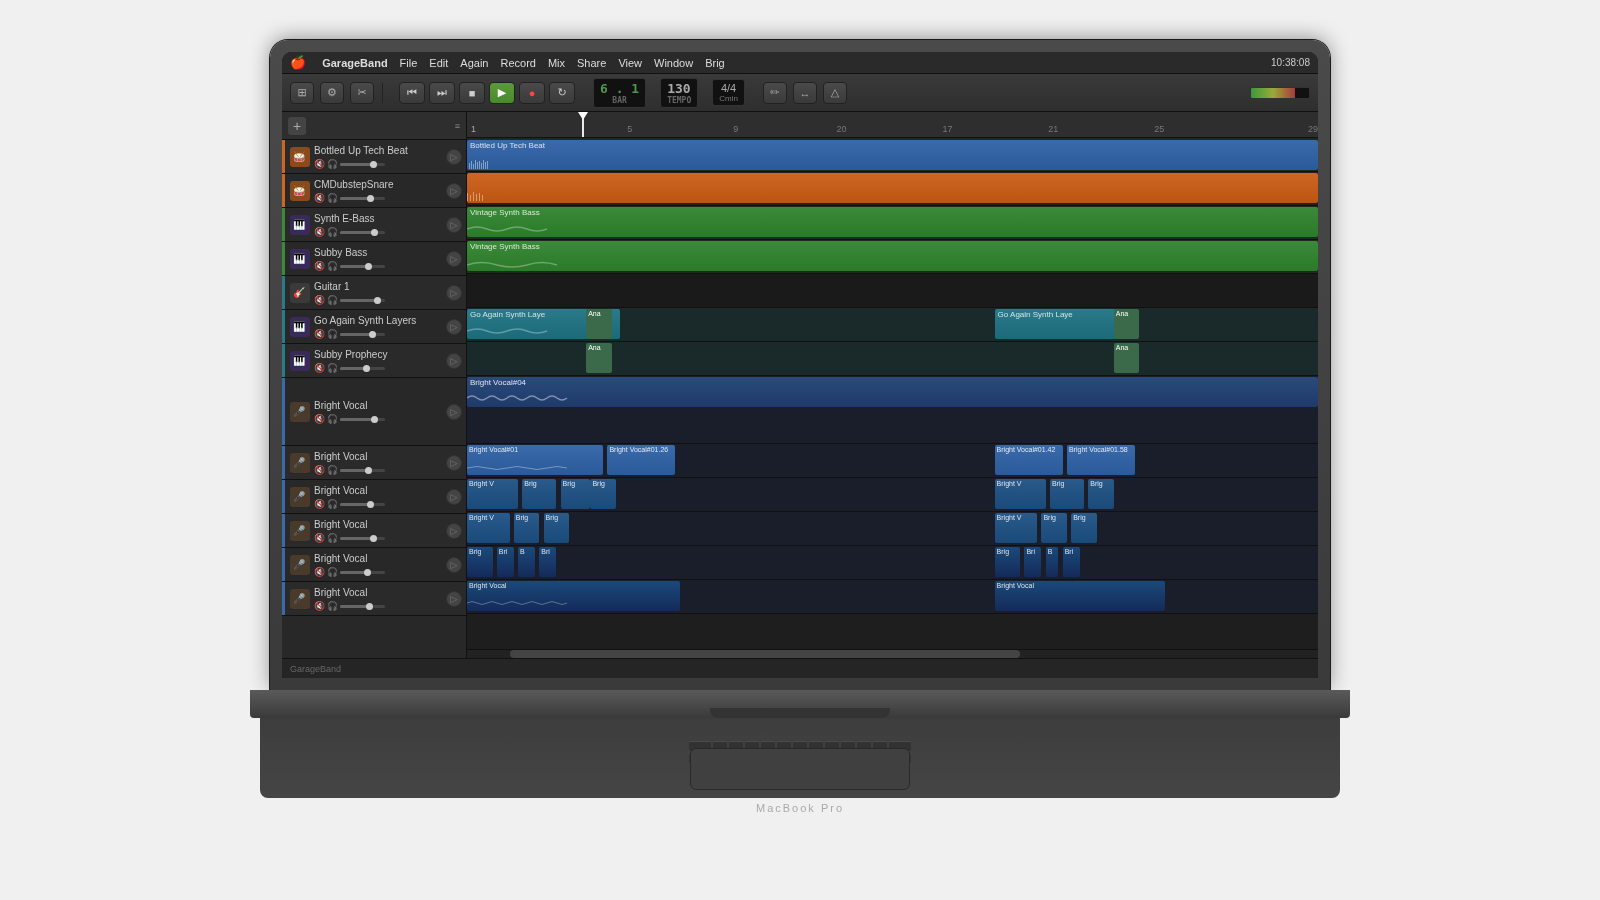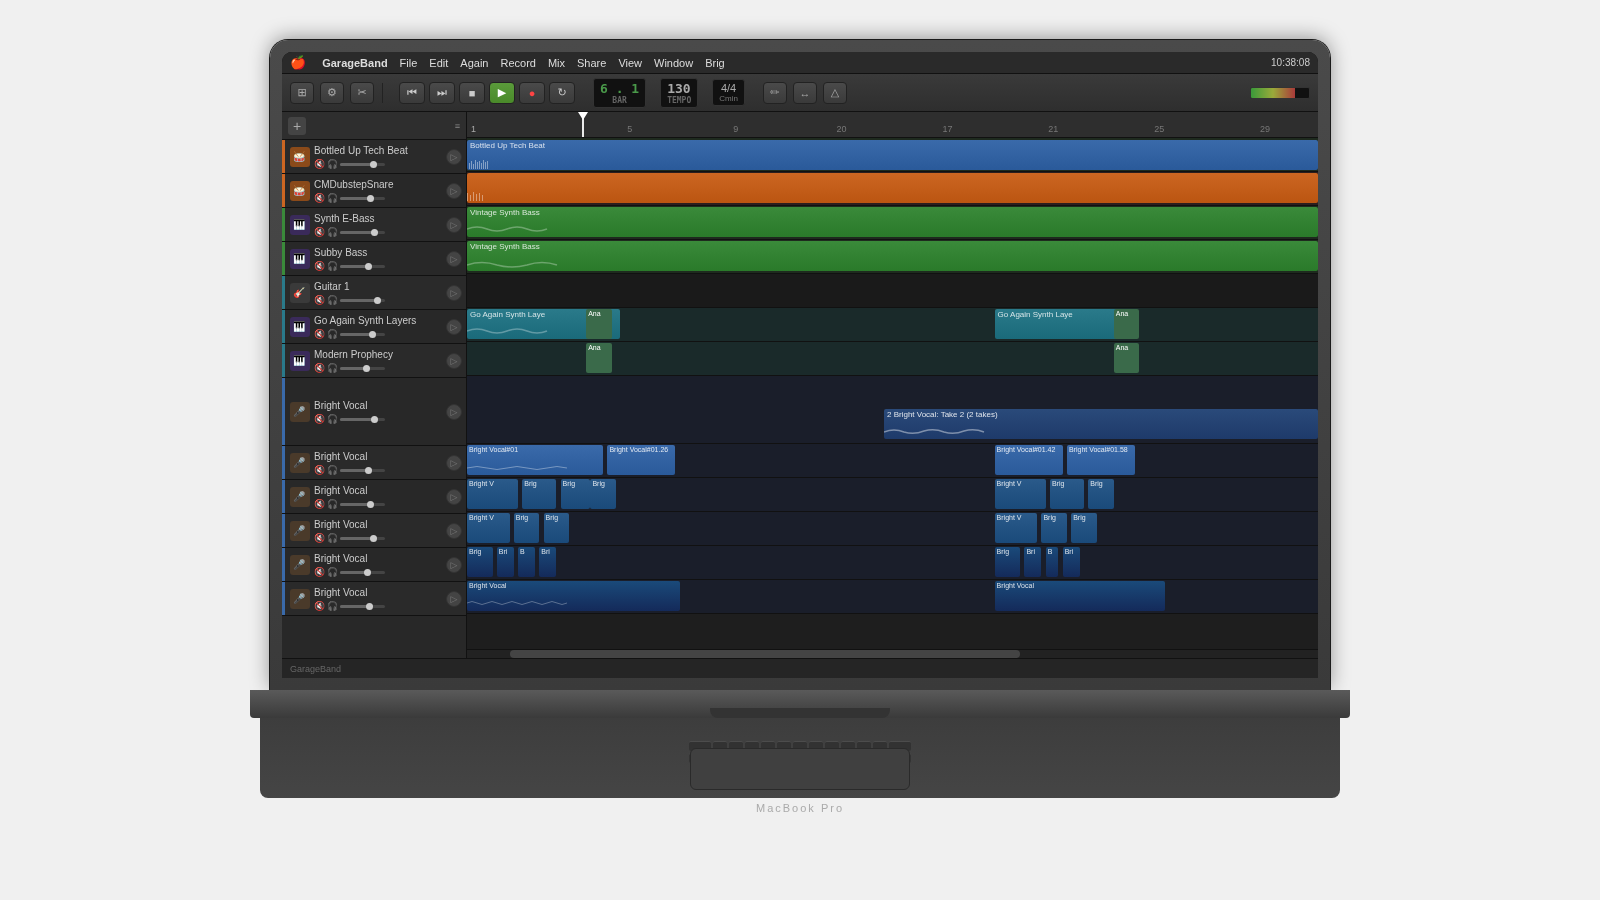--- a/index.html
+++ b/index.html
@@ -687,21 +687,21 @@
                     </div>
                   </div>
                   <div class="track-out-btn">▷</div>
                 </div>
 
                 <div class="track-row" style="height:34px;">
                   <div class="track-color-bar tcb-teal"></div>
                   <div style="width:4px"></div>
                   <div class="track-icon synth">🎹</div>
                   <div class="track-info">
-                    <div class="track-name">Modern Prophecy</div>
+                    <div class="track-name">Subby Prophecy</div>
                     <div class="track-controls">
                       <span class="ctrl-btn">🔇</span>
                       <span class="ctrl-btn">🎧</span>
                       <div class="volume-slider">
                         <div class="volume-fill" style="width:55%"></div>
                         <div class="volume-thumb" style="left:50%"></div>
                       </div>
                     </div>
                   </div>
                   <div class="track-out-btn">▷</div>
@@ -822,21 +822,21 @@
 
               <div class="timeline-ruler">
                 <div style="position:absolute;top:0;left:0;right:0;bottom:0;display:flex;align-items:flex-end;padding-bottom:3px;">
                   <div style="flex:1;text-align:left;padding-left:4px;font-size:9px;color:#aaa;">1</div>
                   <div style="flex:1;text-align:center;font-size:9px;color:#777;">5</div>
                   <div style="flex:1;text-align:center;font-size:9px;color:#777;">9</div>
                   <div style="flex:1;text-align:center;font-size:9px;color:#777;">20</div>
                   <div style="flex:1;text-align:center;font-size:9px;color:#777;">17</div>
                   <div style="flex:1;text-align:center;font-size:9px;color:#777;">21</div>
                   <div style="flex:1;text-align:center;font-size:9px;color:#777;">25</div>
-                  <div style="flex:1;text-align:center;font-size:9px;color:#777;">29</div>
+                  <div style="flex:1;text-align:right;font-size:9px;color:#777;">29</div>
                 </div>
 
                 <div style="position:absolute;top:0;left:13.5%;width:2px;height:100%;background:rgba(255,255,255,0.9);">
                   <div style="position:absolute;top:0;left:-4px;width:0;height:0;border-left:5px solid transparent;border-right:5px solid transparent;border-top:8px solid white;"></div>
                 </div>
               </div>
 
               <div class="lanes-container" style="position:relative;">
 
                 <div class="track-lane h34" style="background:#1e2a1e;">
@@ -938,30 +938,30 @@
                   <div style="position:absolute;top:1px;left:14%;width:3%;height:30px;background:#3a6a4a;border-radius:2px;overflow:hidden;">
                     <div style="font-size:7px;color:white;padding:1px 2px;">Ana</div>
                   </div>
                   <div style="position:absolute;top:1px;left:76%;width:3%;height:30px;background:#3a6a4a;border-radius:2px;overflow:hidden;">
                     <div style="font-size:7px;color:white;padding:1px 2px;">Ana</div>
                   </div>
                 </div>
 
                 <div class="track-lane" style="height:68px;background:#1a1e2a;position:relative;">
 
-
-
-                  <div style="position:absolute;top:33px;left:49%;right:0;height:30px;background:linear-gradient(180deg,#2a4a7a,#1e3a6a);border-radius:2px;overflow:hidden;">
-                    <div style="font-size:8px;color:rgba(255,255,255,0.85);padding:1px 3px;white-space:nowrap;overflow:hidden;">2 Bright Vocal: Take 2 (2 takes)</div>
-                    <div style="position:absolute;bottom:0;left:0;right:0;height:14px;opacity:0.6;">
-                      <svg width="100%" height="12" xmlns="http://www.w3.org/2000/svg" preserveAspectRatio="none">
-                        <path d="M0,7 Q10,3 20,7 Q30,10 40,6 Q50,3 60,7 Q70,10 80,6 Q90,3 100,7" stroke="rgba(255,255,255,0.7)" stroke-width="1.5" fill="none"></path>
+                  <div style="position:absolute;top:1px;left:0;right:0;height:30px;background:linear-gradient(180deg,#2a4a7a,#1e3a6a);border-radius:2px;overflow:hidden;">
+                    <div style="font-size:8px;color:rgba(255,255,255,0.85);padding:1px 3px;">Bright Vocal#04</div>
+                    <div style="position:absolute;bottom:0;left:0;right:0;height:18px;opacity:0.6;">
+                      <svg width="100%" height="18" xmlns="http://www.w3.org/2000/svg" preserveAspectRatio="none">
+                        <path d="M0,9 Q5,5 10,9 Q15,13 20,9 Q25,5 30,9 Q35,13 40,9 Q45,5 50,9 Q55,13 60,9 Q65,5 70,9 Q75,13 80,9 Q85,5 90,9 Q95,13 100,9" stroke="rgba(255,255,255,0.7)" stroke-width="1.5" fill="none"></path>
                       </svg>
                     </div>
                   </div>
+
+
                 </div>
 
                 <div class="track-lane h34" style="background:#1a1e2a;">
                   <div style="position:absolute;top:1px;left:0;width:16%;height:30px;background:linear-gradient(180deg,#3a6aaa,#2a5a9a);border-radius:2px;overflow:hidden;">
                     <div style="font-size:7px;color:rgba(255,255,255,0.85);padding:1px 2px;white-space:nowrap;overflow:hidden;">Bright Vocal#01</div>
                     <div style="position:absolute;bottom:0;left:0;right:0;height:12px;opacity:0.5;">
                       <svg width="100%" height="10" xmlns="http://www.w3.org/2000/svg" preserveAspectRatio="none">
                         <path d="M0,5 Q10,2 20,5 Q30,8 40,5 Q50,2 60,5 Q70,8 80,5 Q90,2 100,5" stroke="rgba(255,255,255,0.7)" stroke-width="1" fill="none"></path>
                       </svg>
                     </div>

